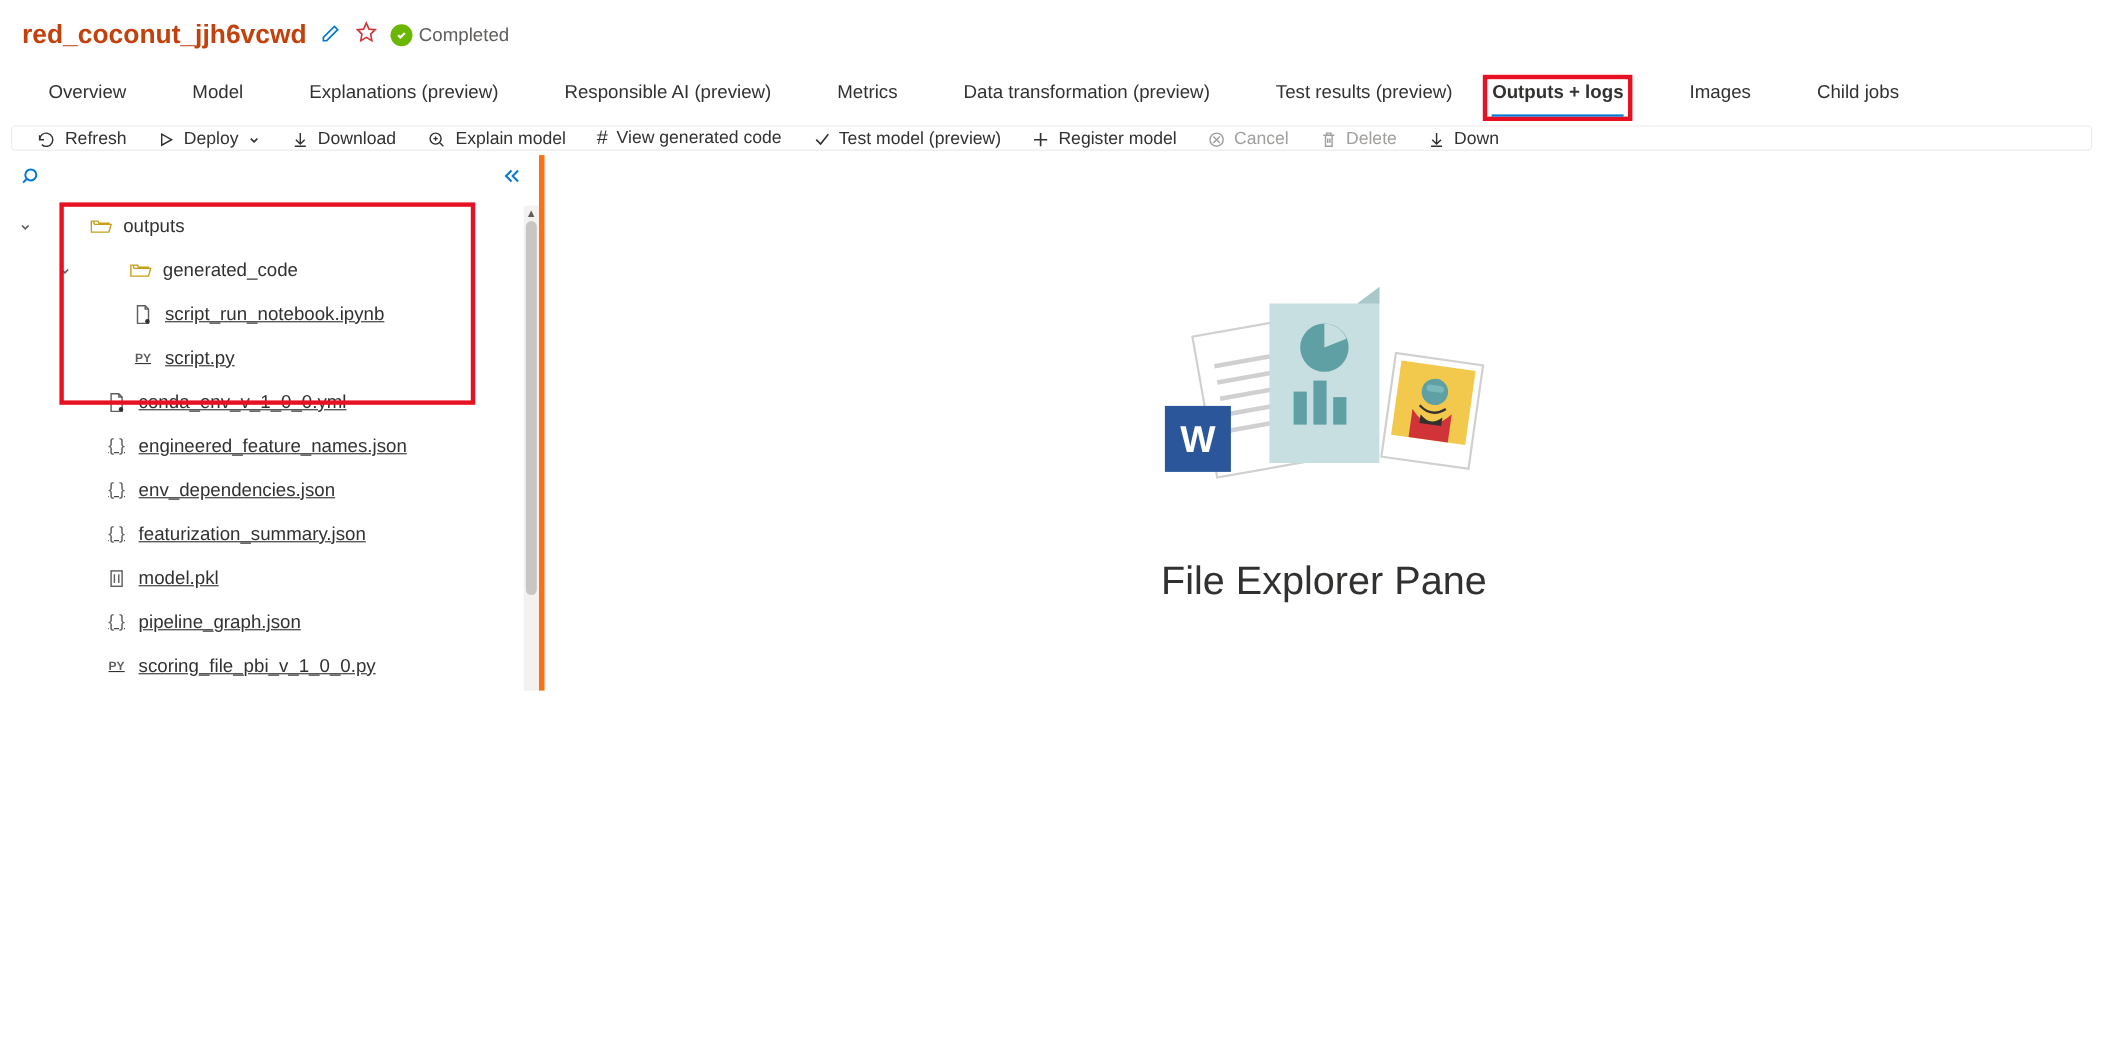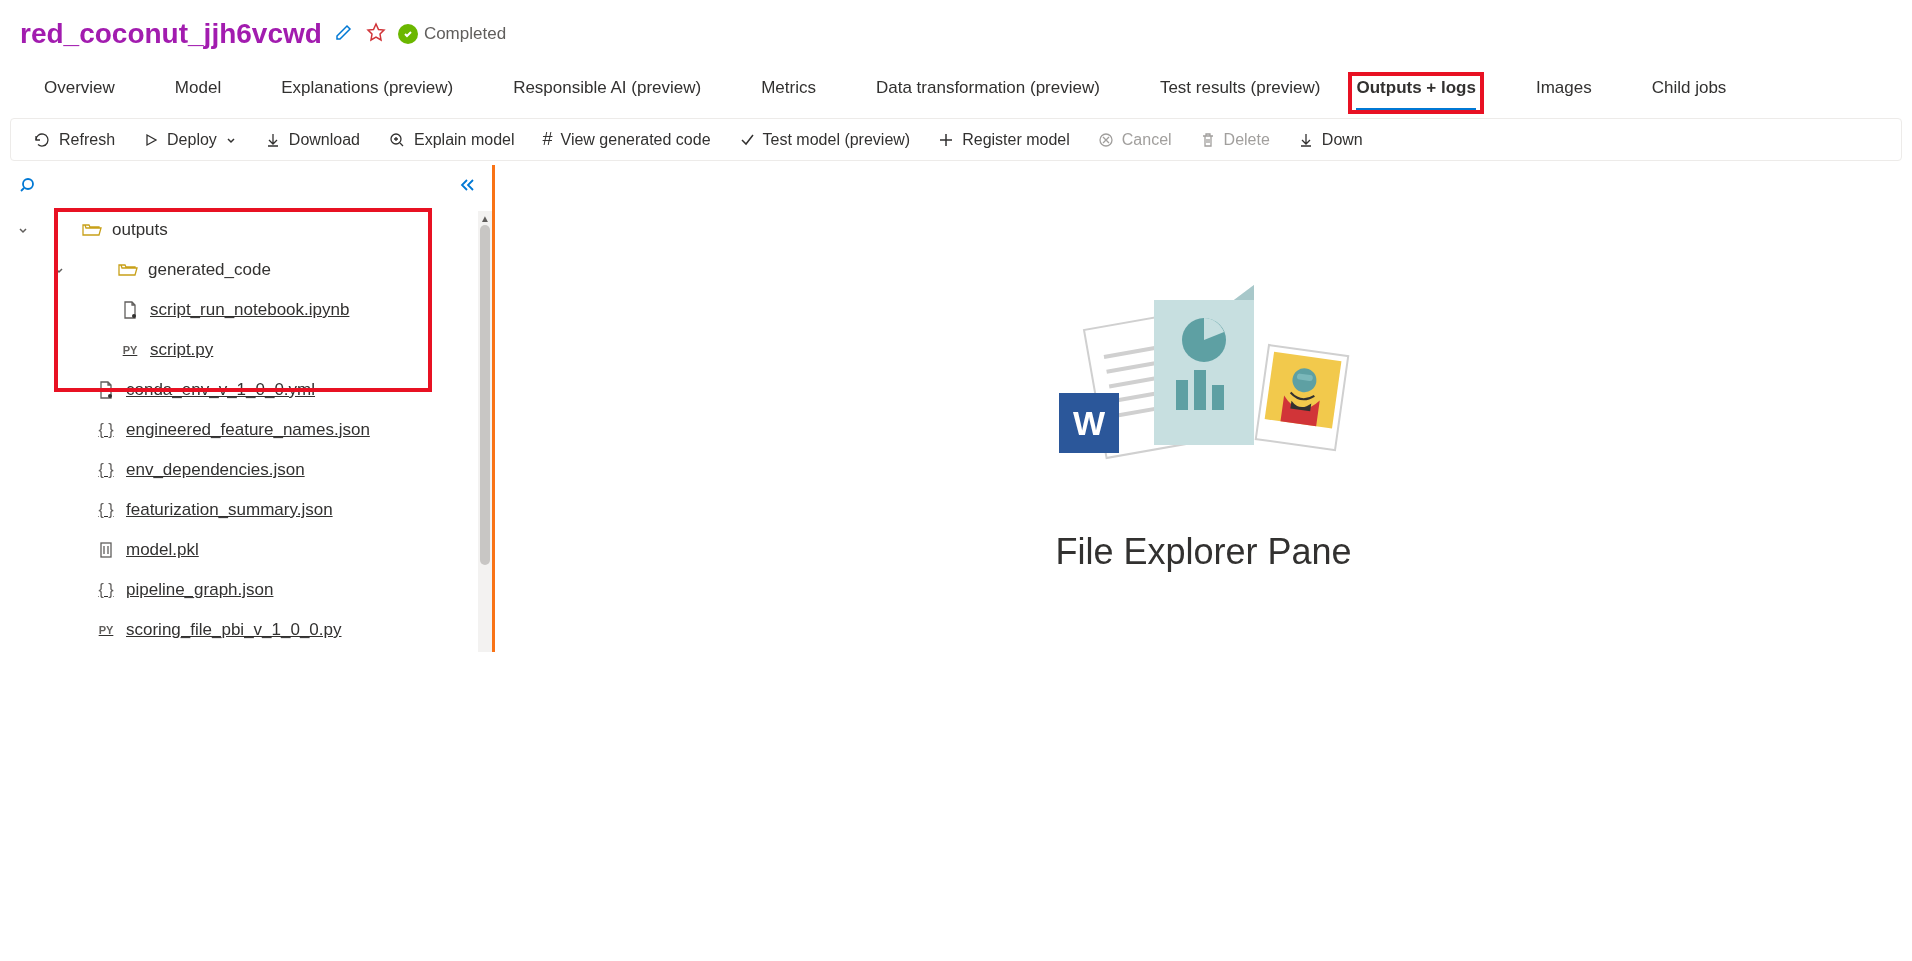--- a/index.html
+++ b/index.html
@@ -13,23 +13,23 @@
       color: #323130;
       overflow-x: hidden;
     }
     .header {
       padding: 18px 20px 10px;
       display: flex;
       align-items: center;
       gap: 12px;
     }
     .header-title {
-      font-size: 28px;
+      font-size: 24px;
       font-weight: 600;
-      color: #a21caf;
+      color: #c2410c;
     }
     .edit-icon {
       color: #0078d4;
       cursor: pointer;
     }
     .star-icon {
       color: #d13438;
       cursor: pointer;
       font-size: 20px;
     }
@@ -79,23 +79,23 @@
       content: "";
       position: absolute;
       bottom: 2px;
       left: 6px;
       right: 6px;
       height: 2px;
       background: #0078d4;
     }
     .toolbar {
       display: flex;
-      align-items: center;
+      align-items: flex-end;
       gap: 28px;
-      padding: 10px 22px;
+      padding: 0 22px;
       border: 1px solid #edebe9;
       border-radius: 4px;
       margin: 6px 10px 0;
       overflow: hidden;
     }
     .toolbar-item {
       display: flex;
       align-items: center;
       gap: 8px;
       font-size: 16px;
@@ -111,21 +111,21 @@
       display: inline-flex;
       align-items: center;
       justify-content: center;
     }
     .content {
       display: flex;
       margin-top: 4px;
     }
     .sidebar {
       width: 495px;
-      border-right: 3px solid #f97316;
+      border-right: 5px solid #f97316;
       position: relative;
       padding-top: 4px;
     }
     .sidebar-header {
       display: flex;
       align-items: center;
       justify-content: space-between;
       padding: 6px 14px 10px 20px;
     }
     .search-icon {

